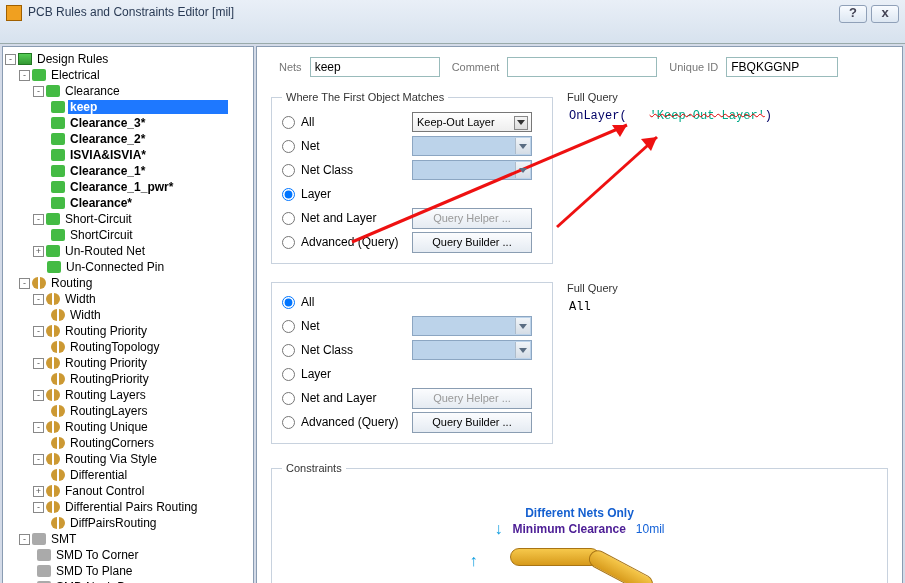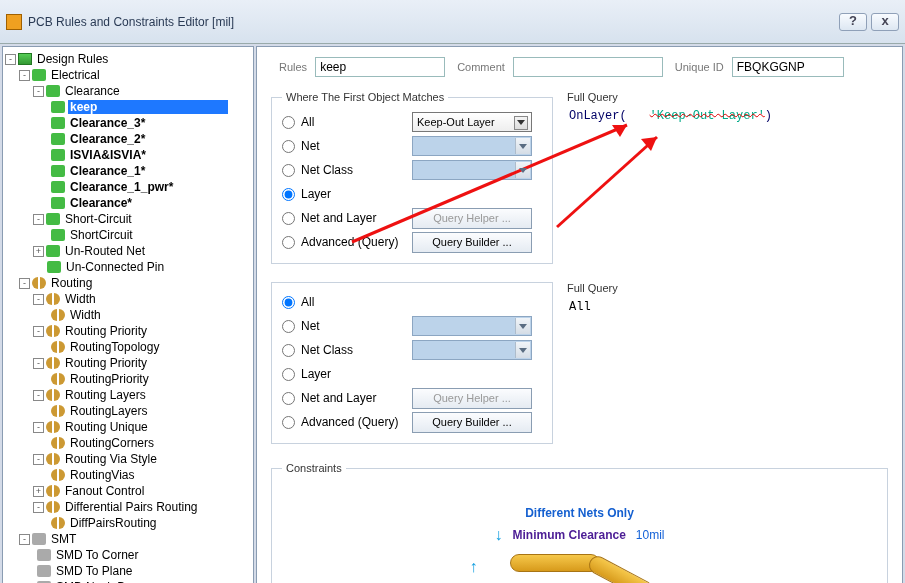--- a/index.html
+++ b/index.html
@@ -1,18 +1,18 @@
 <!DOCTYPE html>
 <html><head>
 <meta charset="utf-8">
 <style>
 * { box-sizing: border-box; margin: 0; padding: 0; }
 body { font-family: "Microsoft YaHei", Tahoma, sans-serif; font-size: 12px; background: #d4dbe8; width: 905px; height: 583px; overflow: hidden; }
 
-.titlebar { height: 44px; background: linear-gradient(#e9eff7, #d7e2ee); border-bottom: 1px solid #9aa; display: flex; align-items: center; padding: 16px 6px; }
+.titlebar { height: 44px; background: linear-gradient(#e9eff7, #d7e2ee); border-bottom: 1px solid #9aa; display: flex; align-items: flex-start; padding: 5px 6px; }
 .titlebar .icon { width: 16px; height: 16px; background: #f0a020; border: 1px solid #a06000; margin-right: 6px; }
 .titlebar .title { flex: 1; color: #2a3b55; }
 .titlebar .winbtn { width: 28px; height: 18px; border: 1px solid #8fa0b8; background: linear-gradient(#f8fbff,#dde7f2); border-radius: 3px; margin-left: 4px; text-align: center; line-height: 14px; color: #445; font-weight: bold; cursor: pointer; font-size: 13px; }
 
 .body { display: flex; height: 555px; }
 .tree-pane { width: 252px; background: #fff; border: 1px solid #8a9cb2; margin: 2px; overflow: auto; padding: 4px 2px; }
 .tree-row { display: flex; align-items: center; height: 16px; padding-right: 4px; }
 .exp { width: 11px; height: 11px; border: 1px solid #888; font-size: 9px; line-height: 9px; text-align: center; margin-right: 2px; color: #555; background: #fff; cursor: pointer; }
 .ticon { width: 14px; height: 12px; margin-right: 3px; display: inline-block; }
 .ic-folder { background: linear-gradient(#5c5,#393); border: 1px solid #272; }
@@ -47,21 +47,21 @@
 .btn:disabled { color: #999; }
 
 .query-box { flex: 1; }
 .qlabel { color: #333; font-size: 11px; margin-bottom: 4px; }
 .qcontent { border: none; padding: 2px; font-family: "Courier New", monospace; font-size: 12px; min-height: 100px; }
 .qcontent .fn { color: #006; }
 .qcontent .str { color: #0a8; }
 .strike { text-decoration: line-through wavy #d00; text-decoration-thickness: 1px; margin-left: 23px; }
 
 .constraints-inner { display: flex; flex-direction: column; align-items: center; padding-top: 24px; }
-.dno { color: #1560d0; font-weight: bold; margin-bottom: 6px; font-size: 12px; }
+.dno { color: #1560d0; font-weight: bold; font-size: 12px; }
 .mcrow { display: flex; align-items: center; gap: 10px; margin-bottom: 10px; }
 .mclabel { font-weight: bold; color: #4c1d95; }
 .mcval { color: #1462d8; }
 .dim-arrow { color: #15a0e0; font-size: 16px; }
 
 .clear-graphic { position: relative; width: 200px; height: 110px; }
 .track1 { position: absolute; left: 20px; top: 0; width: 90px; height: 18px; background: linear-gradient(#f6c84b,#d79a1b); border: 1px solid #a87414; border-radius: 9px; }
 .track2 { position: absolute; left: 100px; top: -2px; width: 70px; height: 18px; background: linear-gradient(#f6c84b,#d79a1b); border: 1px solid #a87414; border-radius: 9px; transform: rotate(28deg); transform-origin: left center; }
 
 .grid1 { display: grid; grid-template-columns: 130px 130px; row-gap: 2px; align-items: center; }
@@ -216,21 +216,21 @@
       </div>
     <div class="tree-row">
         <span class="ind" style="width:28px"></span>
         <span class="exp">-</span>
         <span class="ticon ic-sig"></span>
         <span class="tlabel">Routing Via Style</span>
       </div>
     <div class="tree-row">
         <span class="ind" style="width:46px"></span>
         <span class="ticon ic-sig"></span>
-        <span class="tlabel">RoutingVias</span>
+        <span class="tlabel">Differential</span>
       </div>
     <div class="tree-row">
         <span class="ind" style="width:28px"></span>
         <span class="exp">+</span>
         <span class="ticon ic-sig"></span>
         <span class="tlabel">Fanout Control</span>
       </div>
     <div class="tree-row">
         <span class="ind" style="width:28px"></span>
         <span class="exp">-</span>
@@ -265,21 +265,21 @@
       </div>
     <div class="tree-row">
         <span class="ind" style="width:14px"></span>
         <span class="tlabel">Mask</span>
       </div>
   </div>
 
   <div class="right-pane" style="position:relative">
 
     <div class="toprow">
-      <span class="flabel">Rules</span>
+      <span class="flabel">Nets</span>
       <input class="tinput" style="width: 130px;" value="keep">
       <span class="flabel">Comment</span>
       <input class="tinput" style="width: 150px;" value="">
       <span class="flabel">Unique ID</span>
       <input class="tinput ro" style="width: 112px;" readonly="" value="FBQKGGNP">
     </div>
 
     <div class="match-wrap">
       <fieldset class="match-left">
         <legend>Where The First Object Matches</legend>

